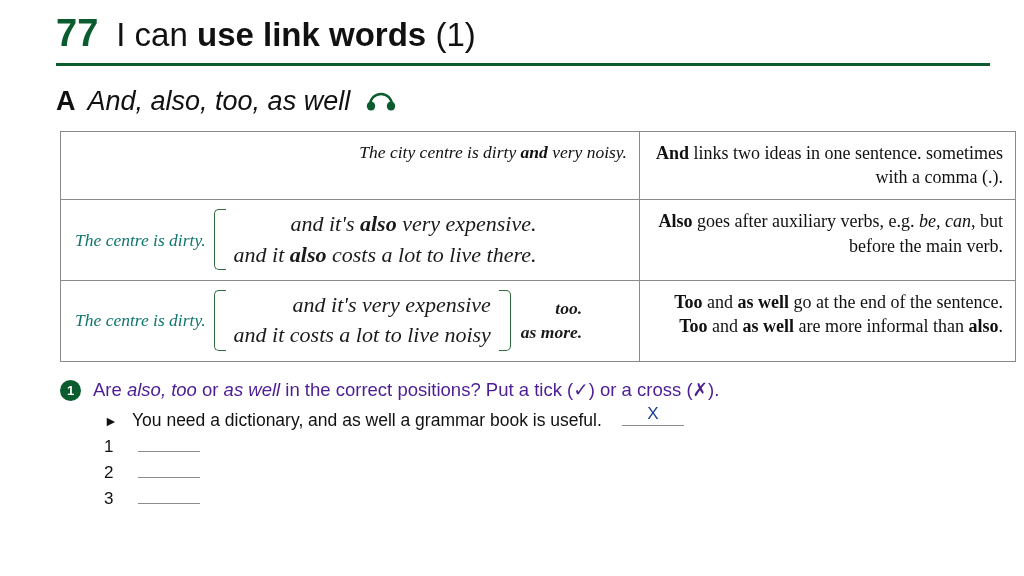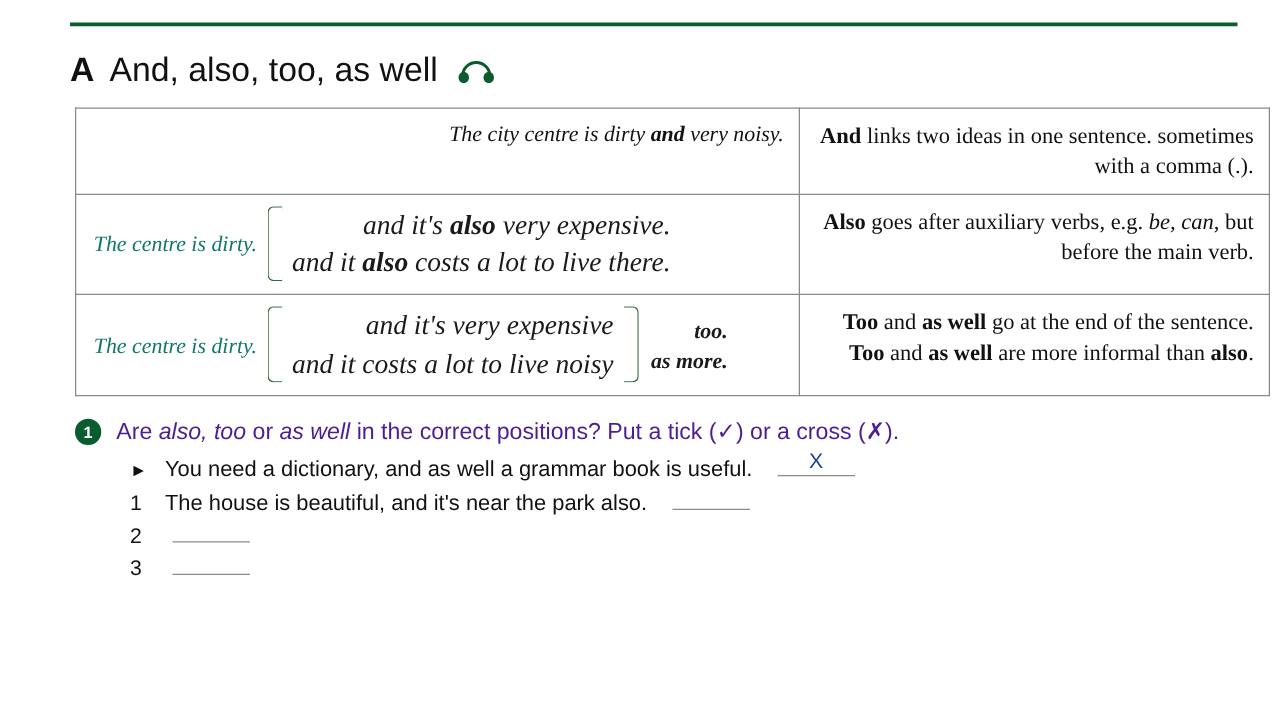--- a/index.html
+++ b/index.html
@@ -57,20 +57,21 @@
     gap: 12px;
     margin: 20px 0 14px 0;
   }
   .section-letter {
     font-size: 27px;
     font-weight: bold;
     color: #111;
   }
   .section-title {
     font-size: 27px;
+    font-style: italic;
     color: #111;
   }
   .headphones {
     position: relative;
     width: 30px;
     height: 20px;
     margin-left: 4px;
   }
   .headphones svg { display:block; }
 
@@ -236,20 +237,24 @@
     font-size: 17px;
     color: #1c3f94;
     font-family: "Liberation Sans", sans-serif;
   }
 </style>
 </head>
 <body>
 
 <div class="page">
 
+  <div class="title-row">
+    <div class="unit-number">77</div>
+    <div class="title-text"><span>I can </span><b>use link words</b><span> (1)</span></div>
+  </div>
   <div class="title-rule"></div>
 
   <div class="section-head">
     <div class="section-letter">A</div>
     <div class="section-title">And, also, too, as well</div>
     <div class="headphones">
       <svg width="30" height="20" viewBox="0 0 30 20">
         <path d="M4 14 A11 11 0 0 1 26 14" fill="none" stroke="#0a5c2e" stroke-width="2.4"></path>
         <ellipse cx="5" cy="15" rx="4.2" ry="4.6" fill="#0a5c2e"></ellipse>
         <ellipse cx="25" cy="15" rx="4.2" ry="4.6" fill="#0a5c2e"></ellipse>
@@ -315,21 +320,20 @@
     </div>
 
     <div class="items">
       <div class="item">
         <span class="item-marker arrow">►</span>
         <span class="item-text">You need a dictionary, and as well a grammar book is useful.</span>
         <span class="blank filled" data-answer="X"></span>
       </div>
       <div class="item">
         <span class="item-marker">1</span>
-        <span class="item-text">The house is beautiful, and it's near the park also.</span>
         <span class="blank" data-answer=""></span>
       </div>
       <div class="item">
         <span class="item-marker">2</span>
         <span class="blank" data-answer=""></span>
       </div>
       <div class="item">
         <span class="item-marker">3</span>
         <span class="blank" data-answer=""></span>
       </div>

